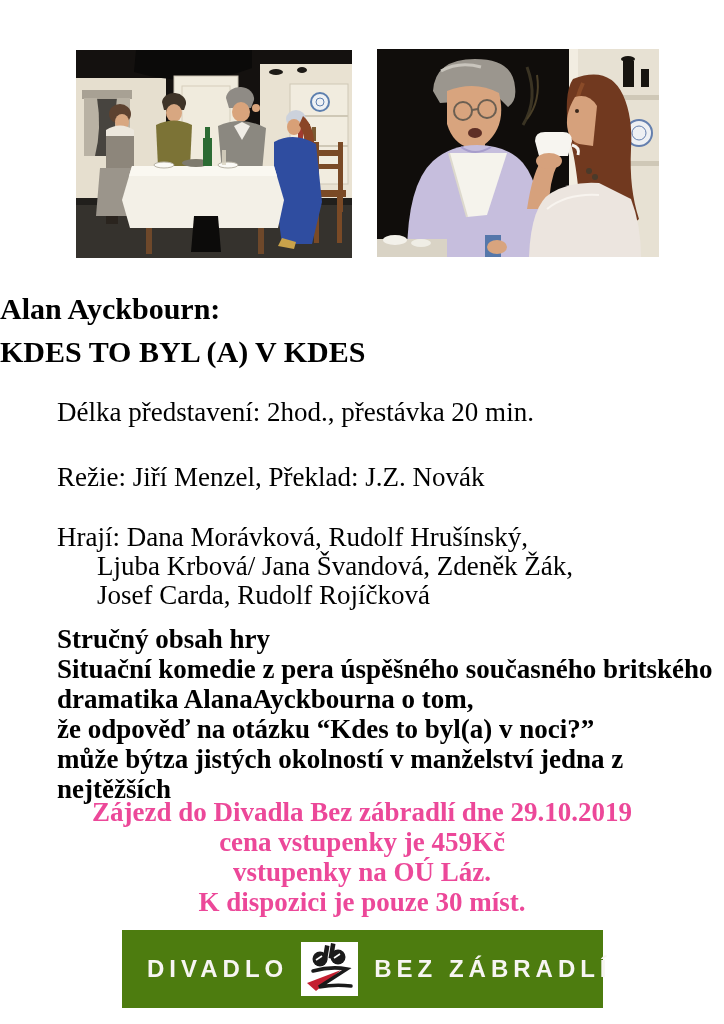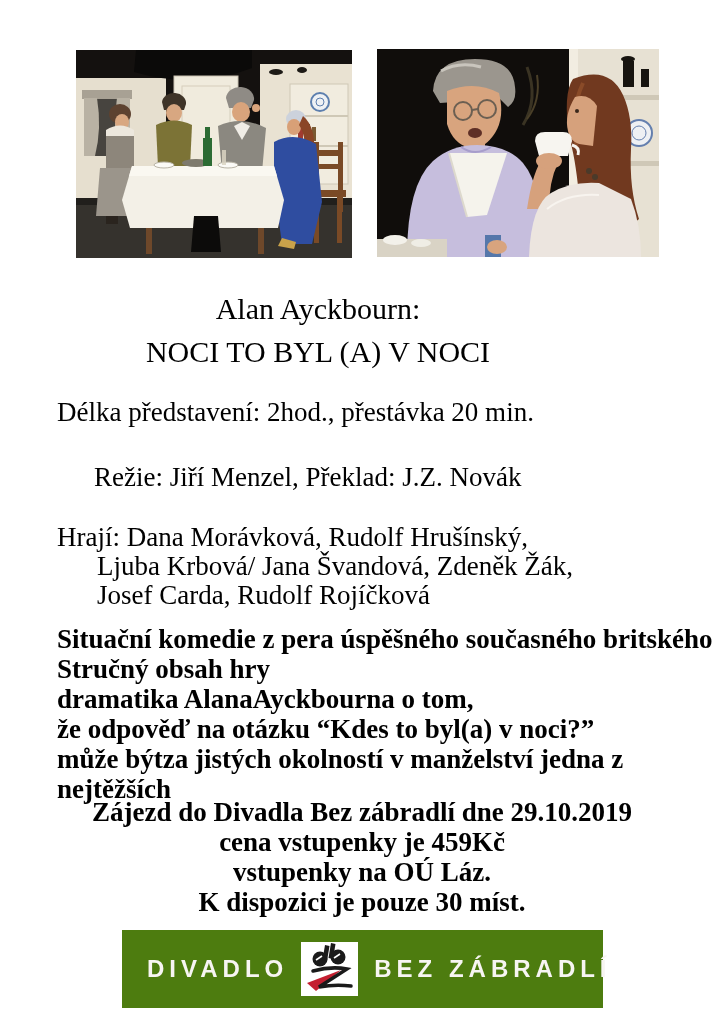--- a/index.html
+++ b/index.html
@@ -6,32 +6,32 @@
   .page {
     position:relative; width:724px; height:1024px; background:#ffffff;
     font-family:"Liberation Serif", serif; color:#000; overflow:hidden;
   }
   .photo { position:absolute; top:50px; }
   .photo svg { display:block; }
   .photo-left  { left:76px;  width:276px; height:208px; }
   .photo-right { left:377px; top:49px; width:282px; height:208px; }
 
   .title {
-    position:absolute; top:287px; left:0; width:636px; text-align:center;
-    font-size:30px; font-weight:normal; line-height:43px;
+    position:absolute; top:287px; left:0; width:636px; 
+    font-size:30px; font-weight:bold; line-height:43px;
   }
   .bodyline { position:absolute; left:57px; font-size:27px; line-height:31px; white-space:pre; }
   .duration { top:397px;text-align:center; }
-  .credits  { top:462px;margin-left:37px; }
+  .credits  { top:462px; }
   .cast { position:absolute; left:57px; top:523px; font-size:27px; line-height:29px; }
   .cast .indent { padding-left:40px; }
   .synopsis { position:absolute; left:57px; top:624px; font-size:27px; font-weight:bold; line-height:30px; }
   .trip {
     position:absolute; left:0; top:797px; width:724px; text-align:center;
-    font-size:27px; font-weight:bold; line-height:30px; color:#000000;
+    font-size:27px; font-weight:bold; line-height:30px; color:#ec4899;
   }
   .banner {
     position:absolute; left:122px; top:930px; width:481px; height:78px;
     background:#4d7c0f; display:flex; align-items:center;
     font-family:"Liberation Sans", sans-serif;
   }
   .banner-word { color:#f7f5f2; font-weight:bold; font-size:24px; letter-spacing:5px; white-space:nowrap; }
   .banner-word.divadlo { margin-left:25px; }
   .emblem { width:57px; height:54px; background:#ffffff; margin-left:13px; margin-right:16px; flex:0 0 auto; }
   .emblem svg { display:block; }
@@ -167,35 +167,35 @@
       <circle cx="218" cy="128" r="3" fill="#4a3a2a"></circle>
 
       <rect x="0" y="190" width="70" height="18" fill="#d9d3c5"></rect>
       <ellipse cx="18" cy="191" rx="12" ry="5" fill="#f3f1ea"></ellipse>
       <ellipse cx="44" cy="194" rx="10" ry="4" fill="#efede5"></ellipse>
     </svg>
   </div>
 
   <div class="title">
     <div>Alan Ayckbourn:</div>
-    <div>NOCI TO BYL (A) V NOCI</div>
+    <div>KDES TO BYL (A) V KDES</div>
   </div>
 
   <div class="bodyline duration">Délka představení: 2hod., přestávka 20 min.</div>
   <div class="bodyline credits">Režie: Jiří Menzel, Překlad: J.Z. Novák</div>
 
   <div class="cast">
     <div>Hrají: Dana Morávková, Rudolf Hrušínský,</div>
     <div class="indent">Ljuba Krbová/ Jana Švandová, Zdeněk Žák,</div>
     <div class="indent">Josef Carda, Rudolf Rojíčková</div>
   </div>
 
   <div class="synopsis">
+    <div>Stručný obsah hry</div>
     <div>Situační komedie z pera úspěšného současného britského</div>
-    <div>Stručný obsah hry</div>
     <div>dramatika AlanaAyckbourna o tom,</div>
     <div>že odpověď na otázku “Kdes to byl(a) v noci?”</div>
     <div>může býtza jistých okolností v manželství jedna z nejtěžších</div>
   </div>
 
   <div class="trip">
     <div>Zájezd do Divadla Bez zábradlí dne 29.10.2019</div>
     <div>cena vstupenky je 459Kč</div>
     <div>vstupenky na OÚ Láz.</div>
     <div>K dispozici je pouze 30 míst.</div>

